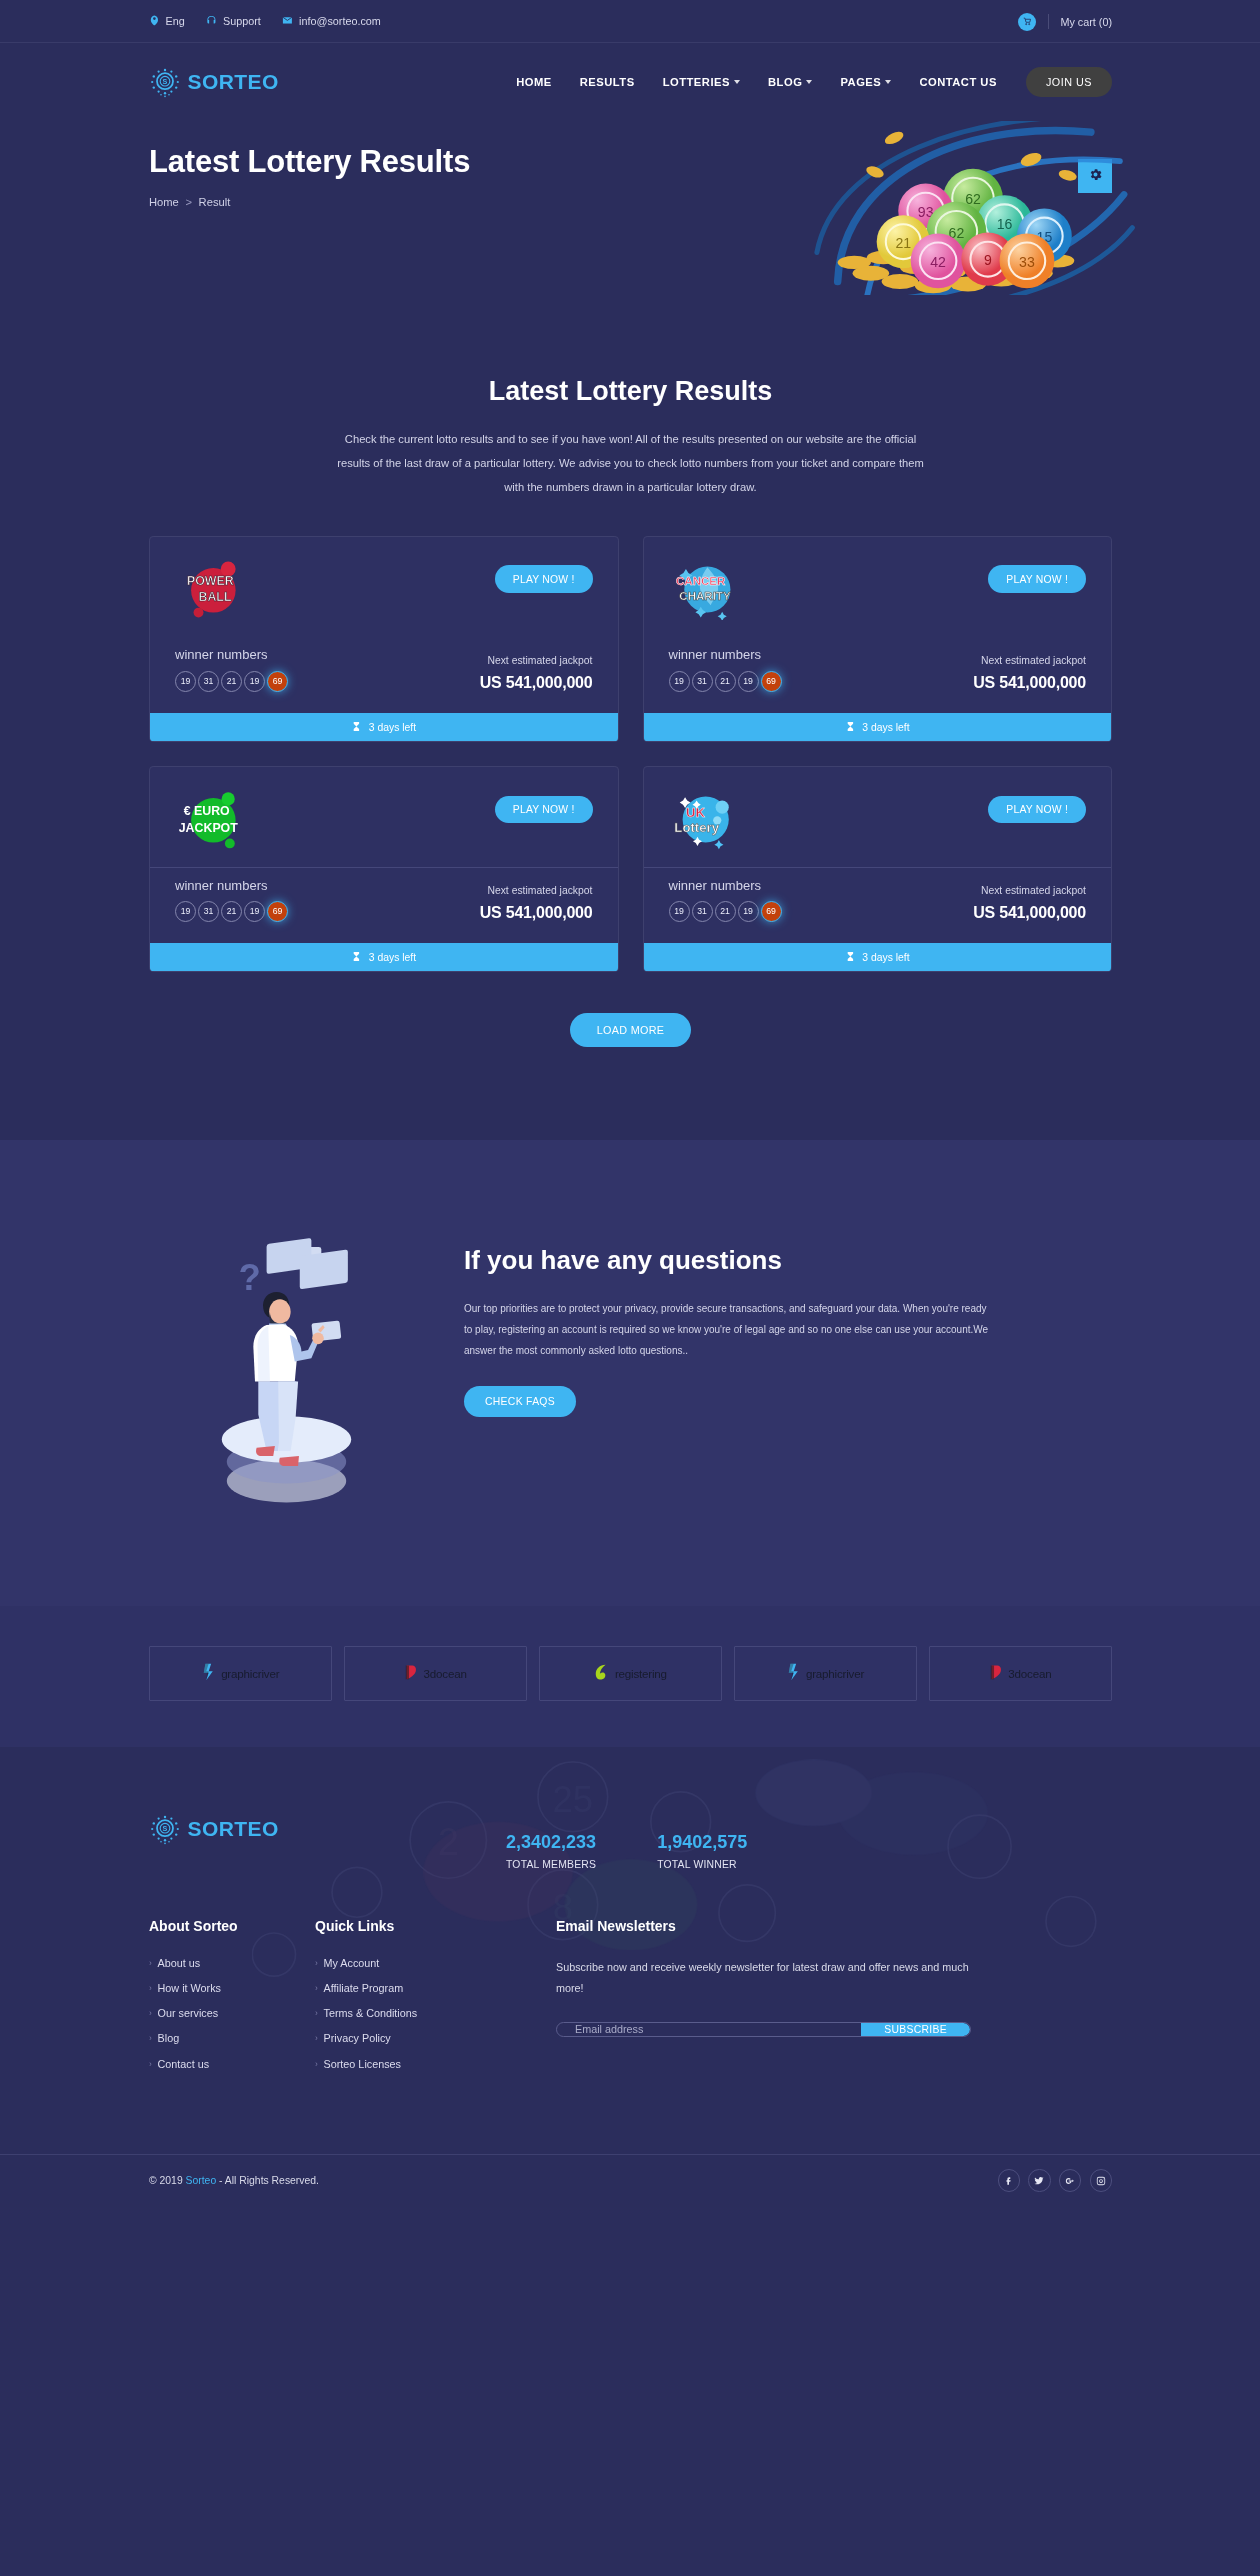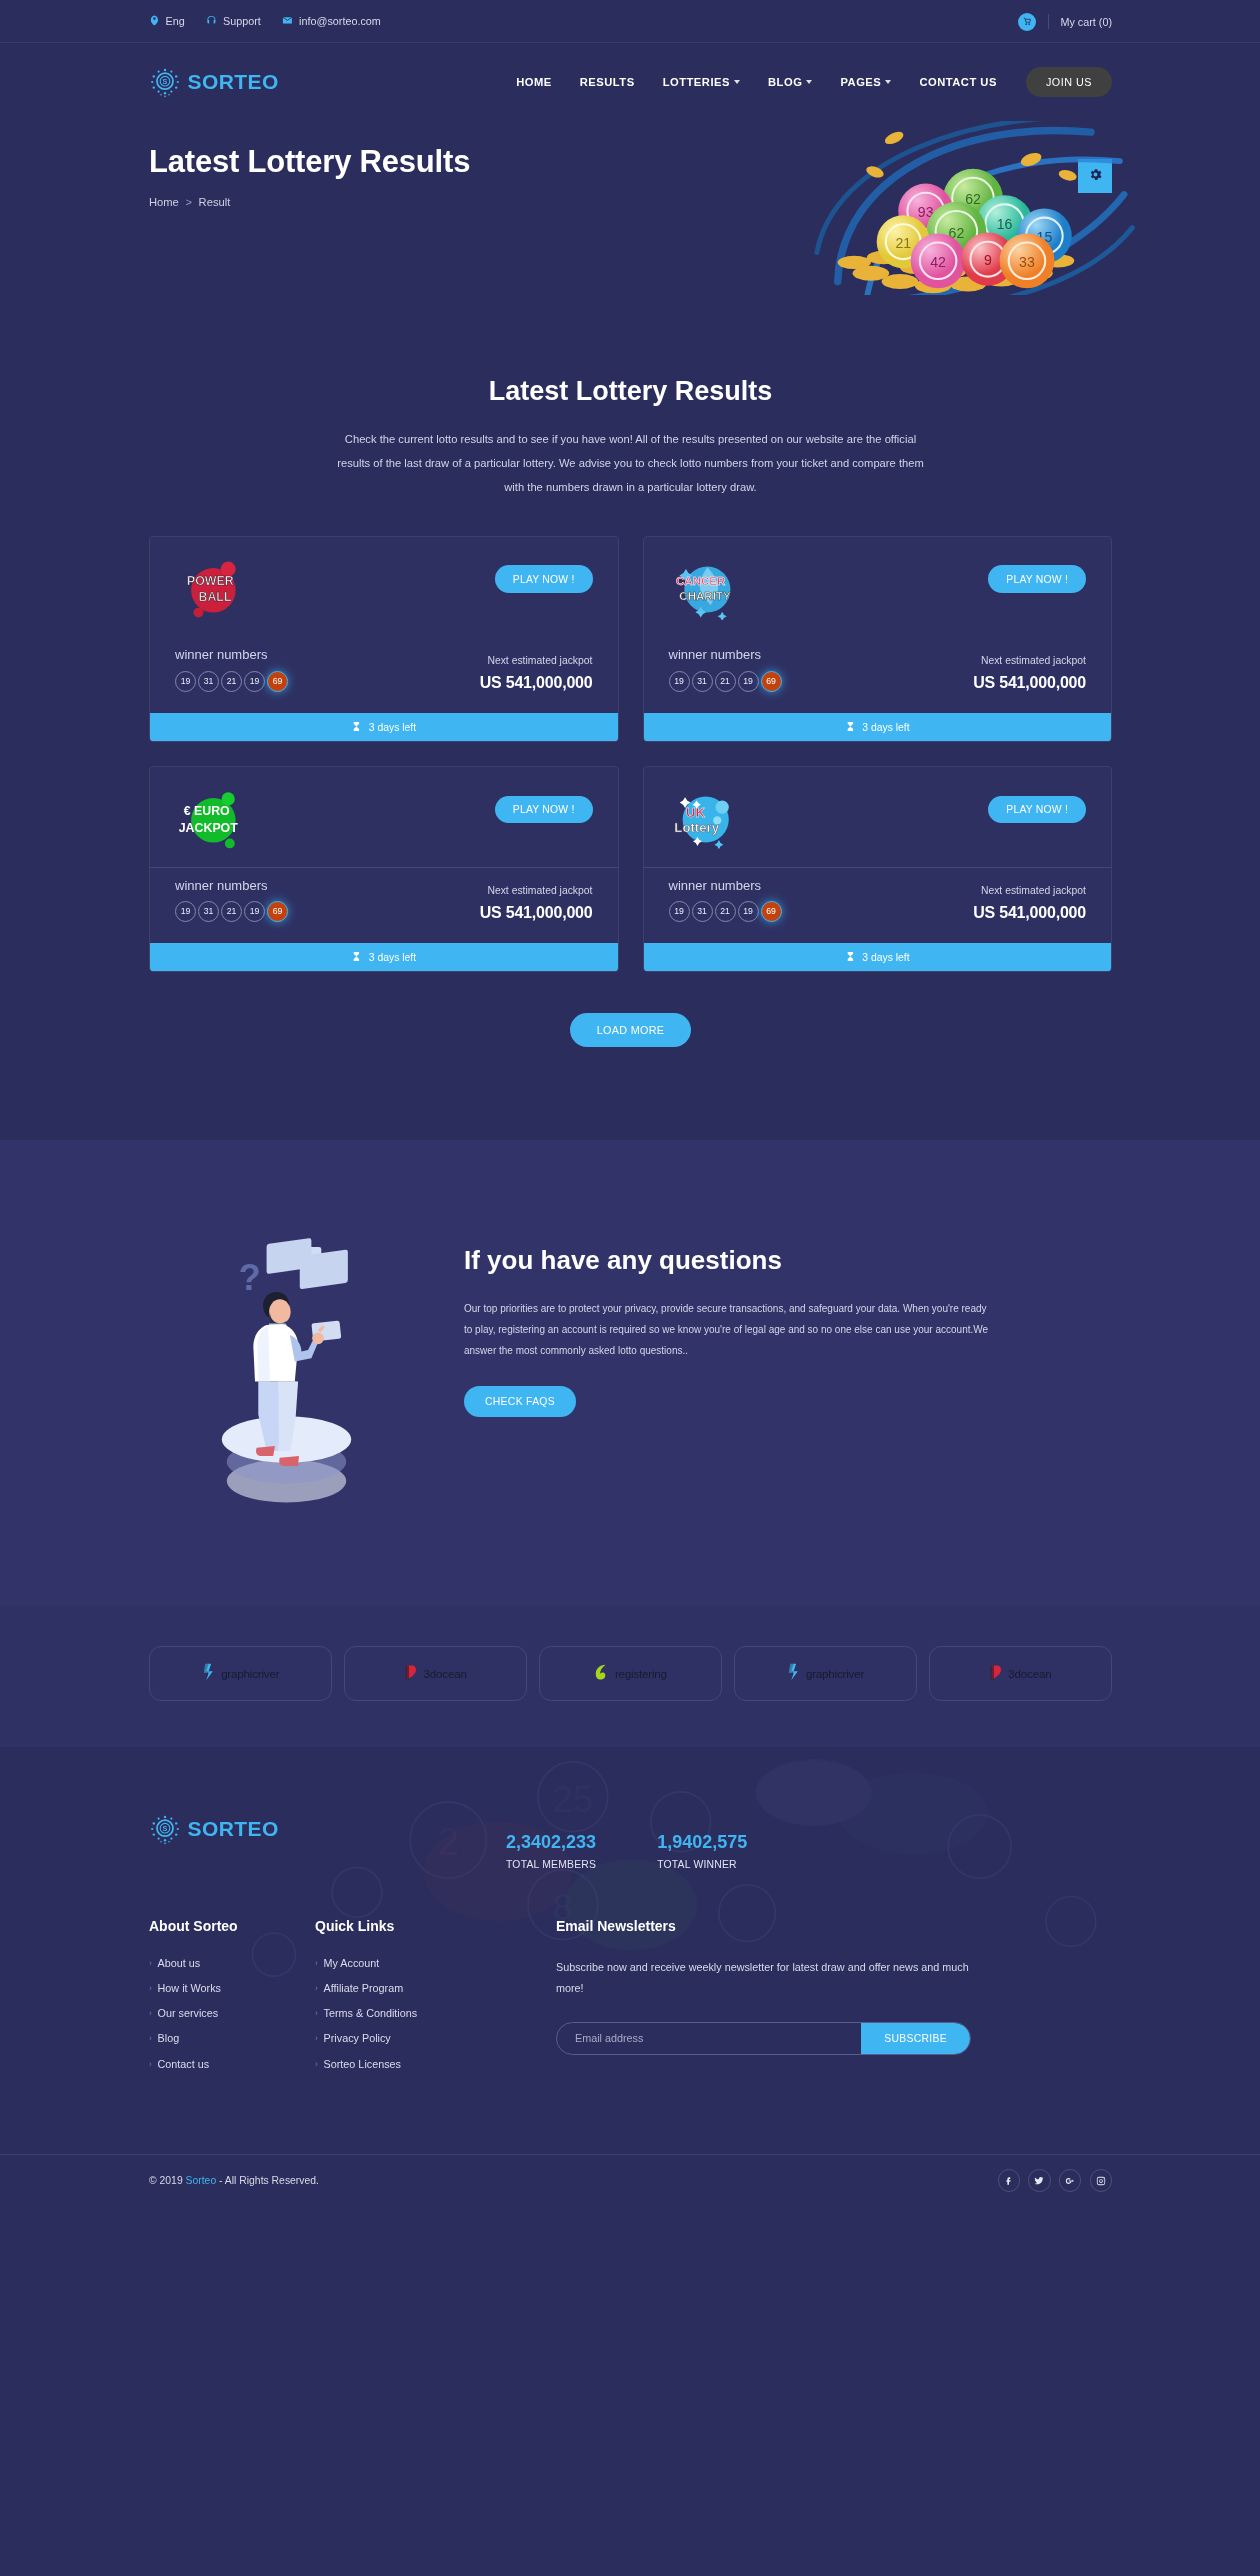--- a/index.html
+++ b/index.html
@@ -80,42 +80,42 @@
   .faq .wrap { display:flex; align-items:flex-start; }
   .faq-art { width:274px; flex:none; display:flex; justify-content:center; padding-top:6.6px; }
   .faq-body { flex:1; padding-left:41px; padding-top:20px; }
   .faq-title { font-size:26px; font-weight:bold; margin-bottom:21.6px; }
   .faq-desc { font-size:10px; line-height:2.1; color:#d5d6ea; width:531px; margin-bottom:25px; }
   .faq-btn { background:#3fb5f2; border:none; color:#fff; font-size:10.4px; letter-spacing:0.3px; padding:10px 21px; border-radius:16.6px; cursor:pointer; }
 
   
   .partners { background:#2f3165; padding:40px 0 46px; }
   .partners .wrap { display:flex; gap:11.6px; }
-  .plogo { flex:1; height:55px; border:0.8px solid #45477a; border-radius:12px; display:flex; align-items:center; justify-content:center; gap:4.1px; }
+  .plogo { flex:1; height:55px; border:0.8px solid #45477a; border-radius:1px; display:flex; align-items:center; justify-content:center; gap:4.1px; }
   .plogo .pname { font-size:11.6px; color:#171b2e; font-weight:500; letter-spacing:-0.2px; }
 
   
   .footer { position:relative; background:#2b2d5c; padding:66px 0 0; overflow:hidden; }
   .footer-bg { position:absolute; inset:0; opacity:.5; }
   .footer .wrap { position:relative; z-index:2; }
   .f-row1 { display:flex; align-items:flex-start; margin-bottom:48px; }
   .f-logo { display:flex; align-items:center; gap:6.6px; width:357px; flex:none; }
   .f-stats { display:flex; gap:61px; }
   .stat-num { font-size:18px; font-weight:bold; color:#3fb5f2; margin-bottom:6.6px;margin-top:19px; }
   .stat-lbl { font-size:10.4px; color:#e3e4f2; letter-spacing:0.2px; }
   .f-row2 { display:flex; }
   .fcol { }
   .fcol.c1 { width:166px; }
   .fcol.c2 { width:241px; }
   .fcol.c3 { flex:1; }
   .fcol-h { font-size:14px; font-weight:bold; margin-bottom:22.4px; }
   .flink { font-size:10.8px; color:#dcdcee; margin-bottom:13.3px; display:flex; align-items:center; gap:5.8px; cursor:pointer; }
   .flink .chev { color:#7b7da8; font-size:8.3px; }
   .nl-desc { font-size:10.8px; line-height:1.95; color:#d9dae9; width:423px; margin-bottom:23px; }
-  .nl-form { display:flex; width:415px; height:33px; border:0.8px solid #5a5c8c; border-radius:16.6px; overflow:hidden; }
+  .nl-form { display:flex; width:415px; height:15px; border:0.8px solid #5a5c8c; border-radius:16.6px; overflow:hidden; }
   .nl-input { flex:1; background:transparent; border:none; outline:none; padding:0 18px; color:#fff; font-size:10.8px; font-family:"Liberation Sans", sans-serif; }
   .nl-input::placeholder { color:#a9abc8; }
   .nl-btn { background:#3fb5f2; border:none; color:#fff; font-size:10.4px; letter-spacing:0.3px; padding:0 23px; cursor:pointer; border-radius:0 16.6px 16.6px 0; }
 
   .copy { margin-top:71px; border-top:0.8px solid #3e4070; }
   .copy .wrap { height:51px; display:flex; align-items:center; }
   .copy-txt { font-size:10.4px; color:#d9dae9; }
   .copy-txt b { color:#3fb5f2; font-weight:normal; }
   .socials { margin-left:auto; display:flex; gap:8.3px; }
   .soc { width:22.4px; height:22.4px; border-radius:50%; border:0.8px solid #4c4e7e; display:flex; align-items:center; justify-content:center; cursor:pointer; }

